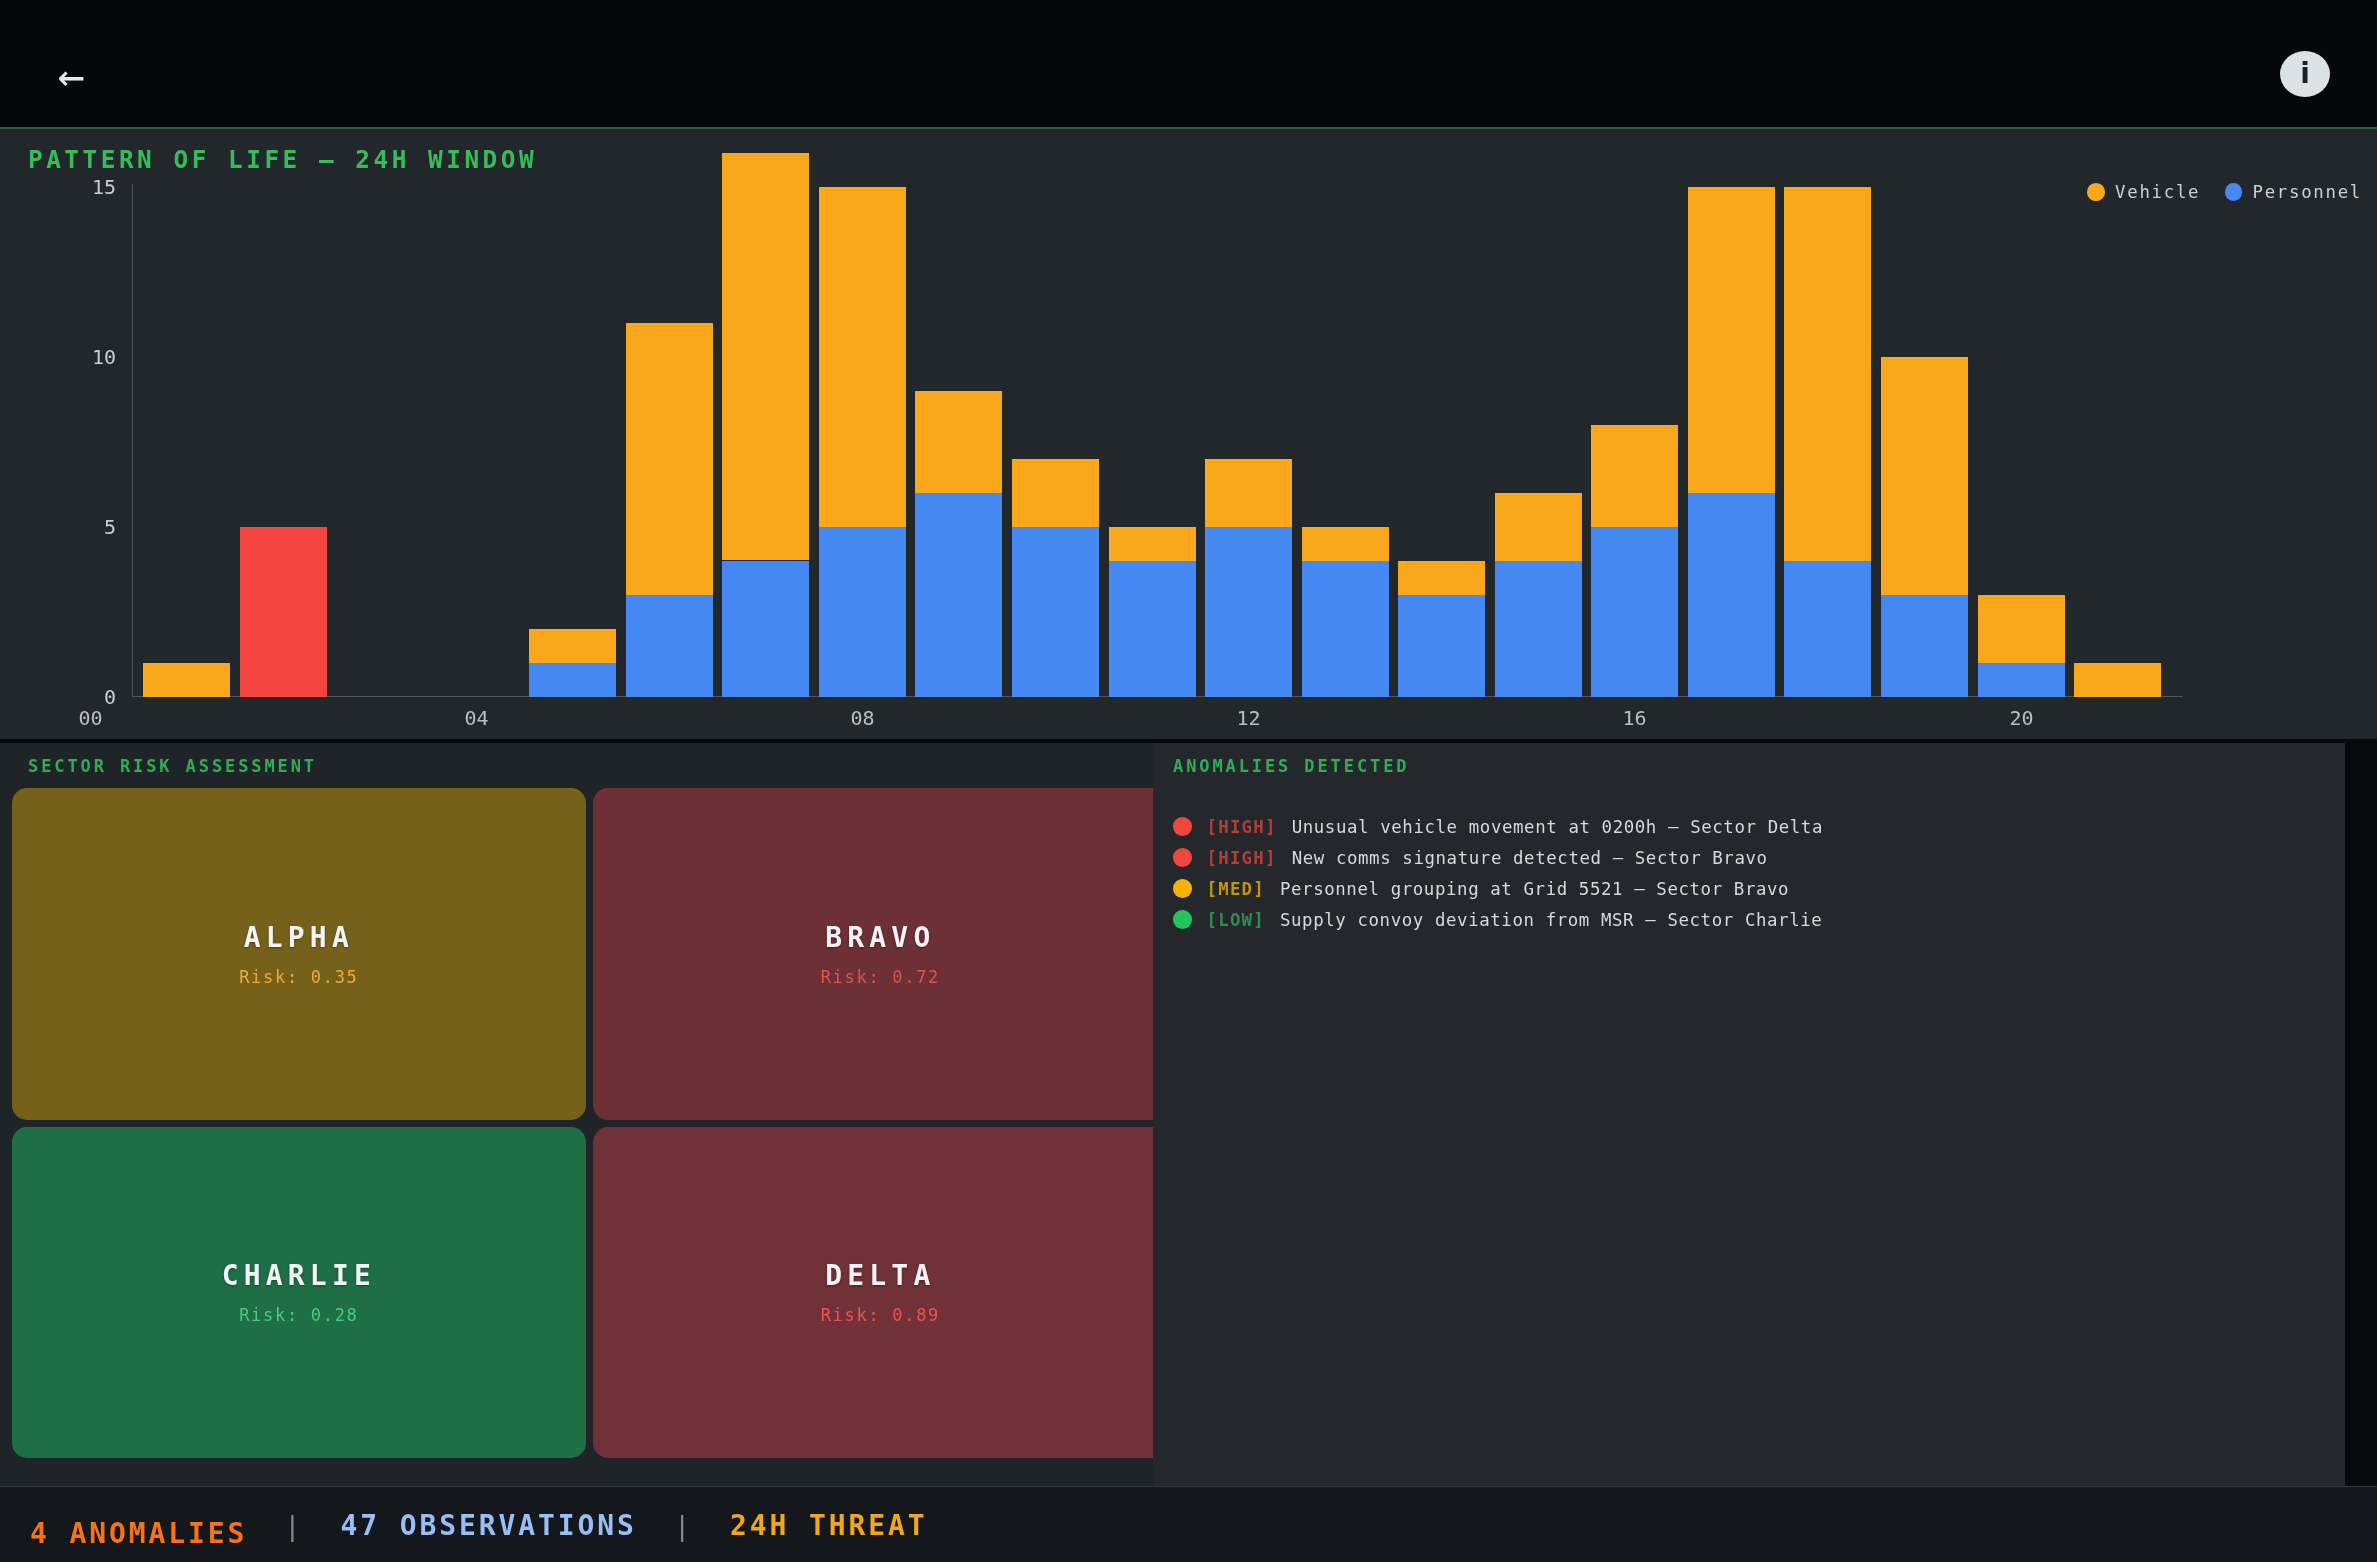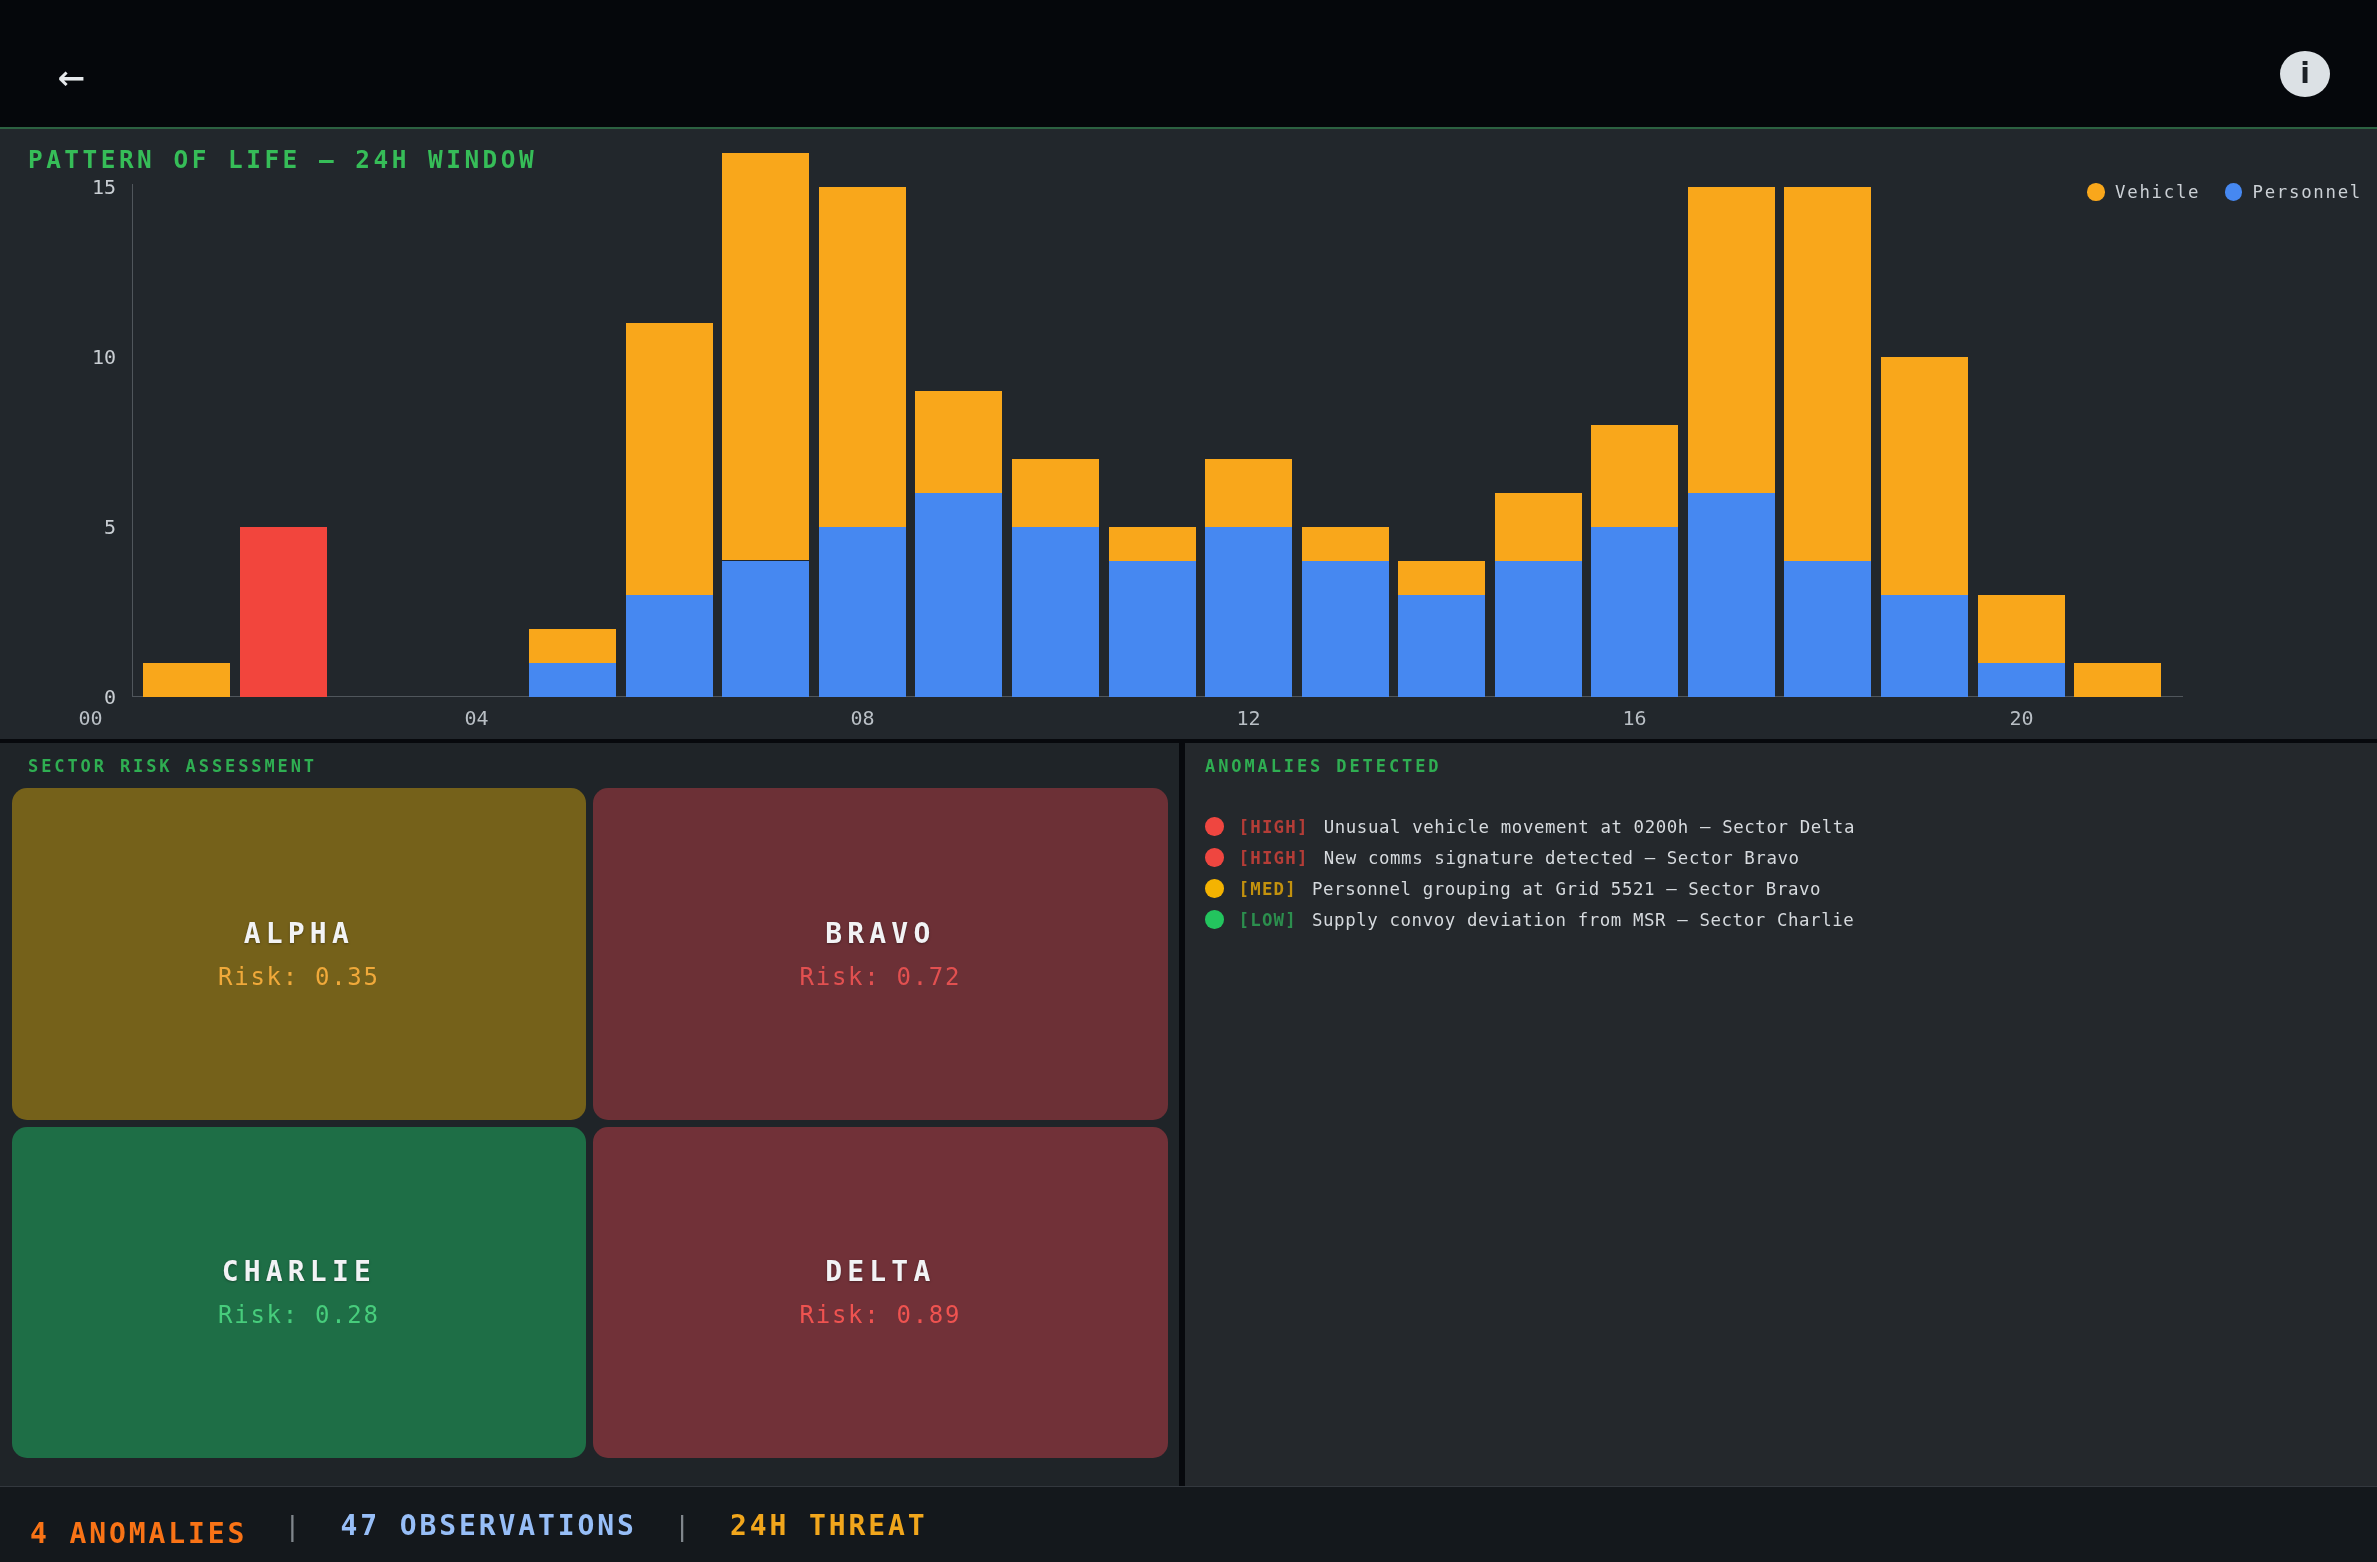--- a/index.html
+++ b/index.html
@@ -34,32 +34,32 @@
   .plot { position:absolute; inset:0; }
   .axis-y { position:absolute; left:132px; top:55px; width:1.2px; height:513px; background:#50565c; }
   .axis-x { position:absolute; left:132px; top:567px; width:2051px; height:1.2px; background:#50565c; }
   .ytick { position:absolute; width:87px; text-align:right; font-size:20px; color:#c9ced3;
            transform:translateY(-50%); }
   .xtick { position:absolute; top:577px; width:93px; text-align:center; font-size:20px; color:#b9bfc5; }
   .bar-seg { position:absolute; }
 
   
   .sector-panel { position:absolute; top:743px; left:0; width:1179px; height:743px; background:#1f2428; }
-  .anomaly-panel { position:absolute; top:743px; left:1185px; width:1192px; height:743px; background:#24282c; }
+  .anomaly-panel { position:absolute; top:743px; left:1153px; width:1192px; height:743px; background:#24282c; }
   .panel-title { position:absolute; left:28px; top:12.8px; font-size:17px; font-weight:bold;
                  letter-spacing:2.9px; color:#2fae52; white-space:nowrap; }
   .anomaly-panel .panel-title { left:20px; }
 
   .cards { position:absolute; left:11.6px; top:45px; width:1156px; height:670px;
            display:grid; grid-template-columns:1fr 1fr; grid-template-rows:1fr 1fr; gap:7px; }
   .card { display:flex; flex-direction:column; align-items:center; justify-content:center;
           gap:12.8px; cursor:pointer;border-radius:15px; }
   .card-name { font-size:28px; font-weight:bold; letter-spacing:5.2px; color:#f2f3f5;
                text-shadow:0 1.2px 2.3px rgba(0,0,0,0.35); }
-  .card-risk { font-size:24px; letter-spacing:1.7px; }
+  .card-risk { font-size:17px; letter-spacing:1.7px; }
 
   .anomaly-list { position:absolute; left:20px; top:68px; right:23px; }
   .anomaly-row { display:flex; align-items:center; height:31px; gap:15px; cursor:pointer; }
   .sev-dot { width:18.6px; height:18.6px; border-radius:50%; flex:0 0 auto; }
   .sev-tag { font-size:17.4px; font-weight:bold; letter-spacing:1.2px; white-space:pre; }
   .anomaly-text { font-size:17.4px; color:#d6dade; letter-spacing:0.6px; white-space:nowrap; }
 
   
   .status-bar { position:absolute; top:1486px; left:0; width:2377px; height:77px; background:#14181c;
                 border-top:1.7px solid #33383e; display:flex; align-items:center; padding-left:30px; }

